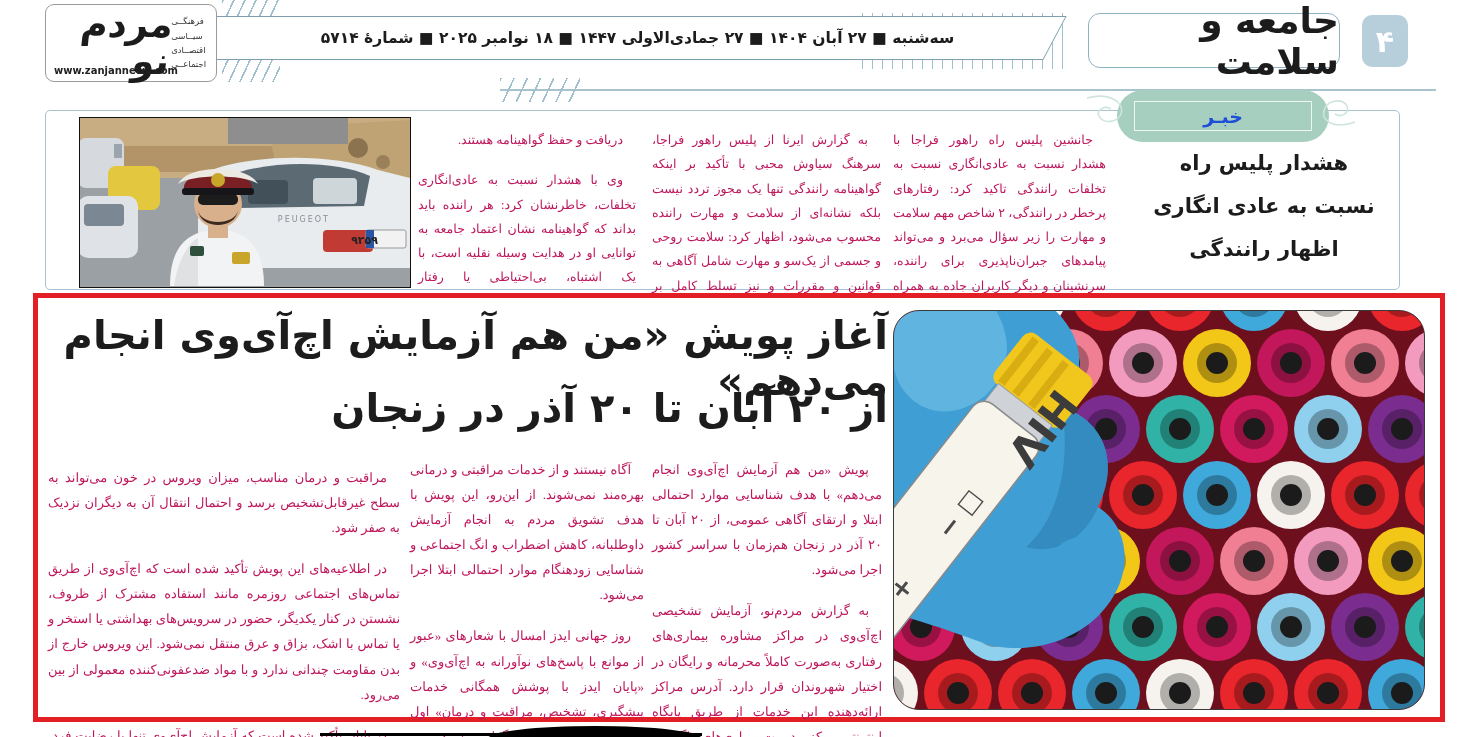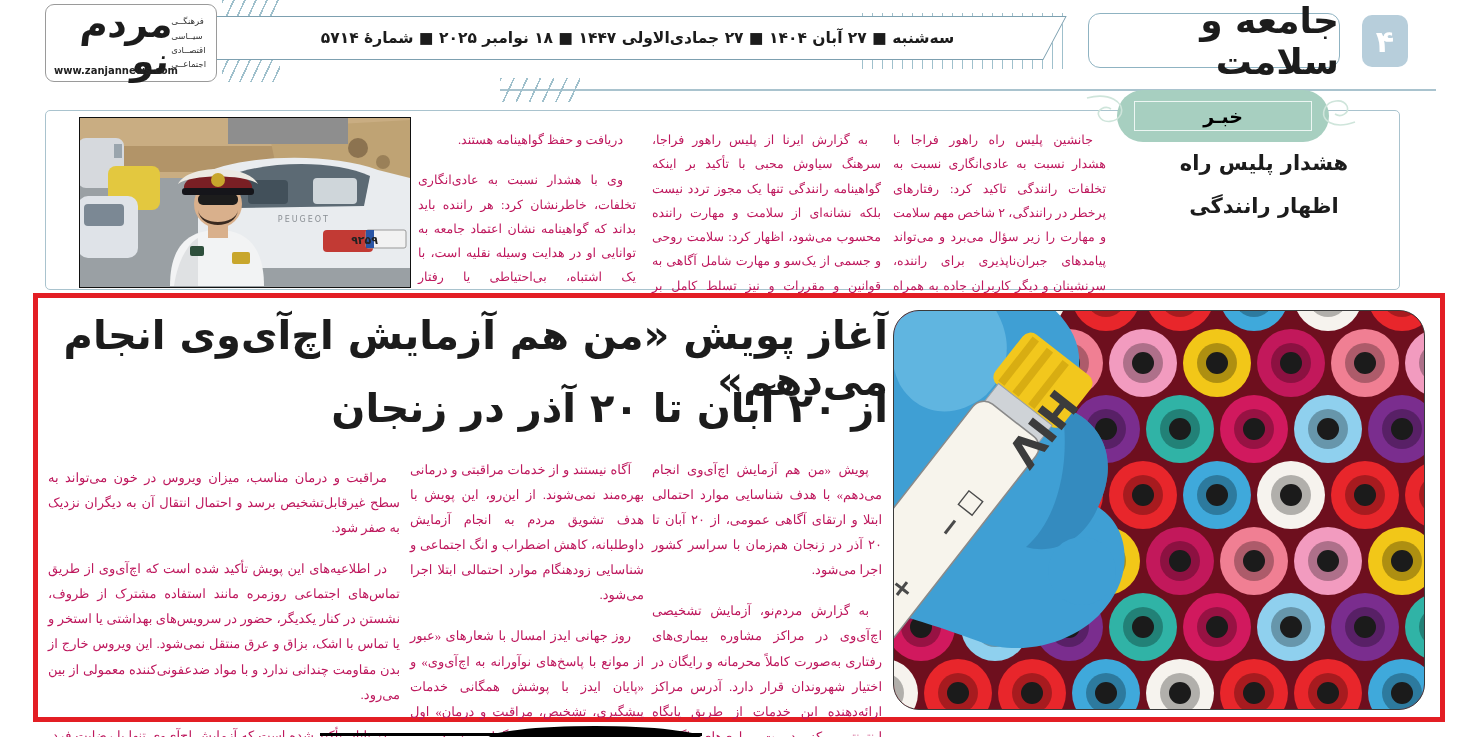--- a/index.html
+++ b/index.html
@@ -32,21 +32,21 @@
     border-radius:10px;display:flex;align-items:center;justify-content:center;
     color:#fff;font-size:30px;font-weight:900;}
   #header-rule{left:500px;top:89px;width:936px;height:2px;background:var(--line-blue);}
   #rule-ticks{left:500px;top:78px;width:80px;height:24px;
     background:repeating-linear-gradient(115deg,#9fc0cc 0 1.6px,transparent 1.6px 12px);}
   
   #top-box{left:45px;top:110px;width:1355px;height:180px;border:1.2px solid var(--line-blue);border-radius:5px;}
   #news-badge{left:1117px;top:90px;width:212px;height:52px;background:var(--badge-green);
     border-radius:26px;z-index:6;display:flex;align-items:center;justify-content:center;}
   #news-badge .inner{width:178px;height:30px;border:1px solid #ffffffcc;display:flex;
-    align-items:center;justify-content:center;color:#000000;font-size:19px;font-weight:bold;letter-spacing:2px;}
+    align-items:center;justify-content:center;color:#1d4ed8;font-size:19px;font-weight:bold;letter-spacing:2px;}
   .swirl{position:absolute;width:46px;height:40px;}
   #police-headline{left:1140px;top:142px;width:248px;text-align:center;
     font-size:21px;font-weight:900;line-height:2.05;}
   .col{position:absolute;direction:rtl;text-align:justify;font-size:12.6px;line-height:1.93;color:#be185d;font-family:Liberation Serif, serif;}
   .col p{text-indent:13px;}
   #p-col1{left:893px;top:128px;width:213px;}
   #p-col2{left:652px;top:128px;width:229px;}
   #p-col3{left:418px;top:128px;width:218px;}
   #police-photo{left:79px;top:117px;width:332px;height:171px;border:1px solid #111;overflow:hidden;}
   
@@ -94,20 +94,21 @@
     <path d="M42 30 C20 38 6 28 12 16 C16 8 30 6 34 14 C37 21 28 26 22 22" fill="none" stroke="#cfe5db" stroke-width="1.6"></path>
   </svg>
   <div class="inner">خبـر</div>
   <svg class="swirl" style="left:-34px;top:0" viewBox="0 0 46 40">
     <path d="M4 8 C26 2 42 12 38 24 C34 33 20 34 16 26 C13 20 22 15 28 19" fill="none" stroke="#cfe5db" stroke-width="1.6"></path>
   </svg>
 </div>
 
 <div class="abs" id="police-headline">
   <div>هشدار پلیس راه</div>
+  <div>نسبت به عادی انگاری</div>
   <div>اظهار رانندگی</div>
 </div>
 
 <div class="abs col" id="p-col1">
   <p>جانشین پلیس راه راهور فراجا با هشدار نسبت به عادی‌انگاری نسبت به تخلفات رانندگی تاکید کرد: رفتارهای پرخطر در رانندگی، ۲ شاخص مهم سلامت و مهارت را زیر سؤال می‌برد و می‌تواند پیامدهای جبران‌ناپذیری برای راننده، سرنشینان و دیگر کاربران جاده به همراه داشته باشد.</p>
 </div>
 <div class="abs col" id="p-col2">
   <p>به گزارش ایرنا از پلیس راهور فراجا، سرهنگ سیاوش محبی با تأکید بر اینکه گواهینامه رانندگی تنها یک مجوز تردد نیست بلکه نشانه‌ای از سلامت و مهارت راننده محسوب می‌شود، اظهار کرد: سلامت روحی و جسمی از یک‌سو و مهارت شامل آگاهی به قوانین و مقررات و نیز تسلط کامل بر رانندگی از سوی دیگر، دو رکن اساسی برای</p>
 </div>
 <div class="abs col" id="p-col3">

